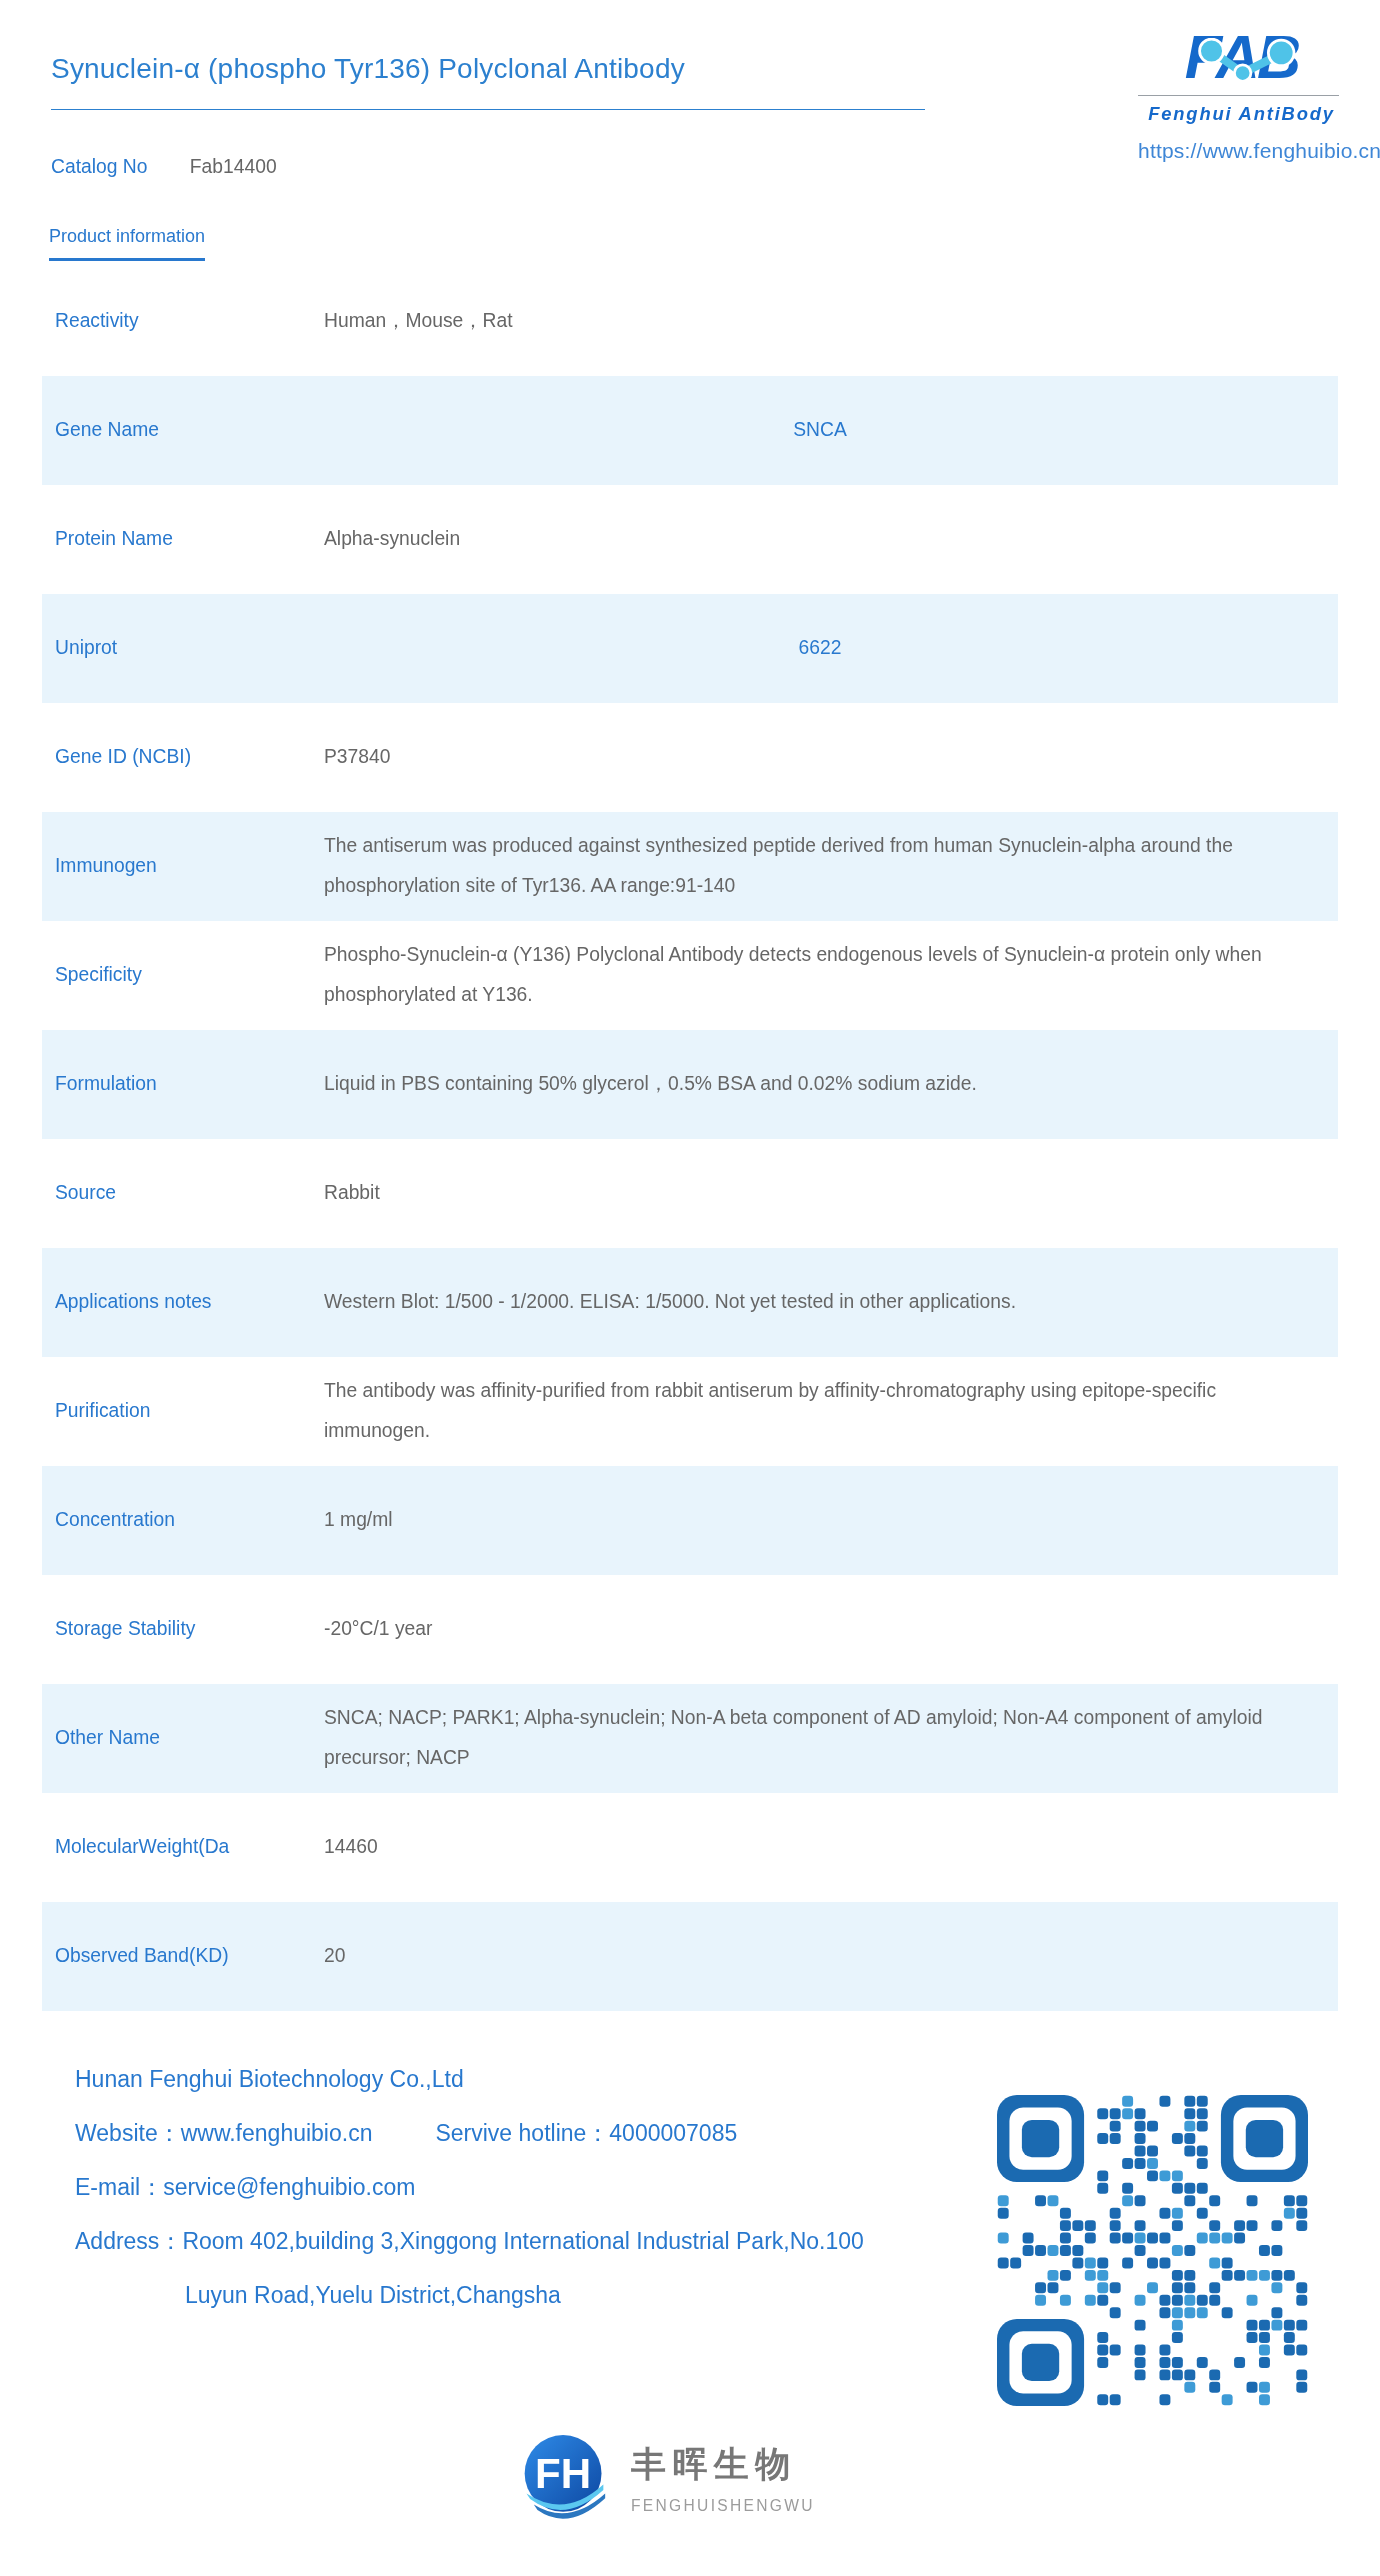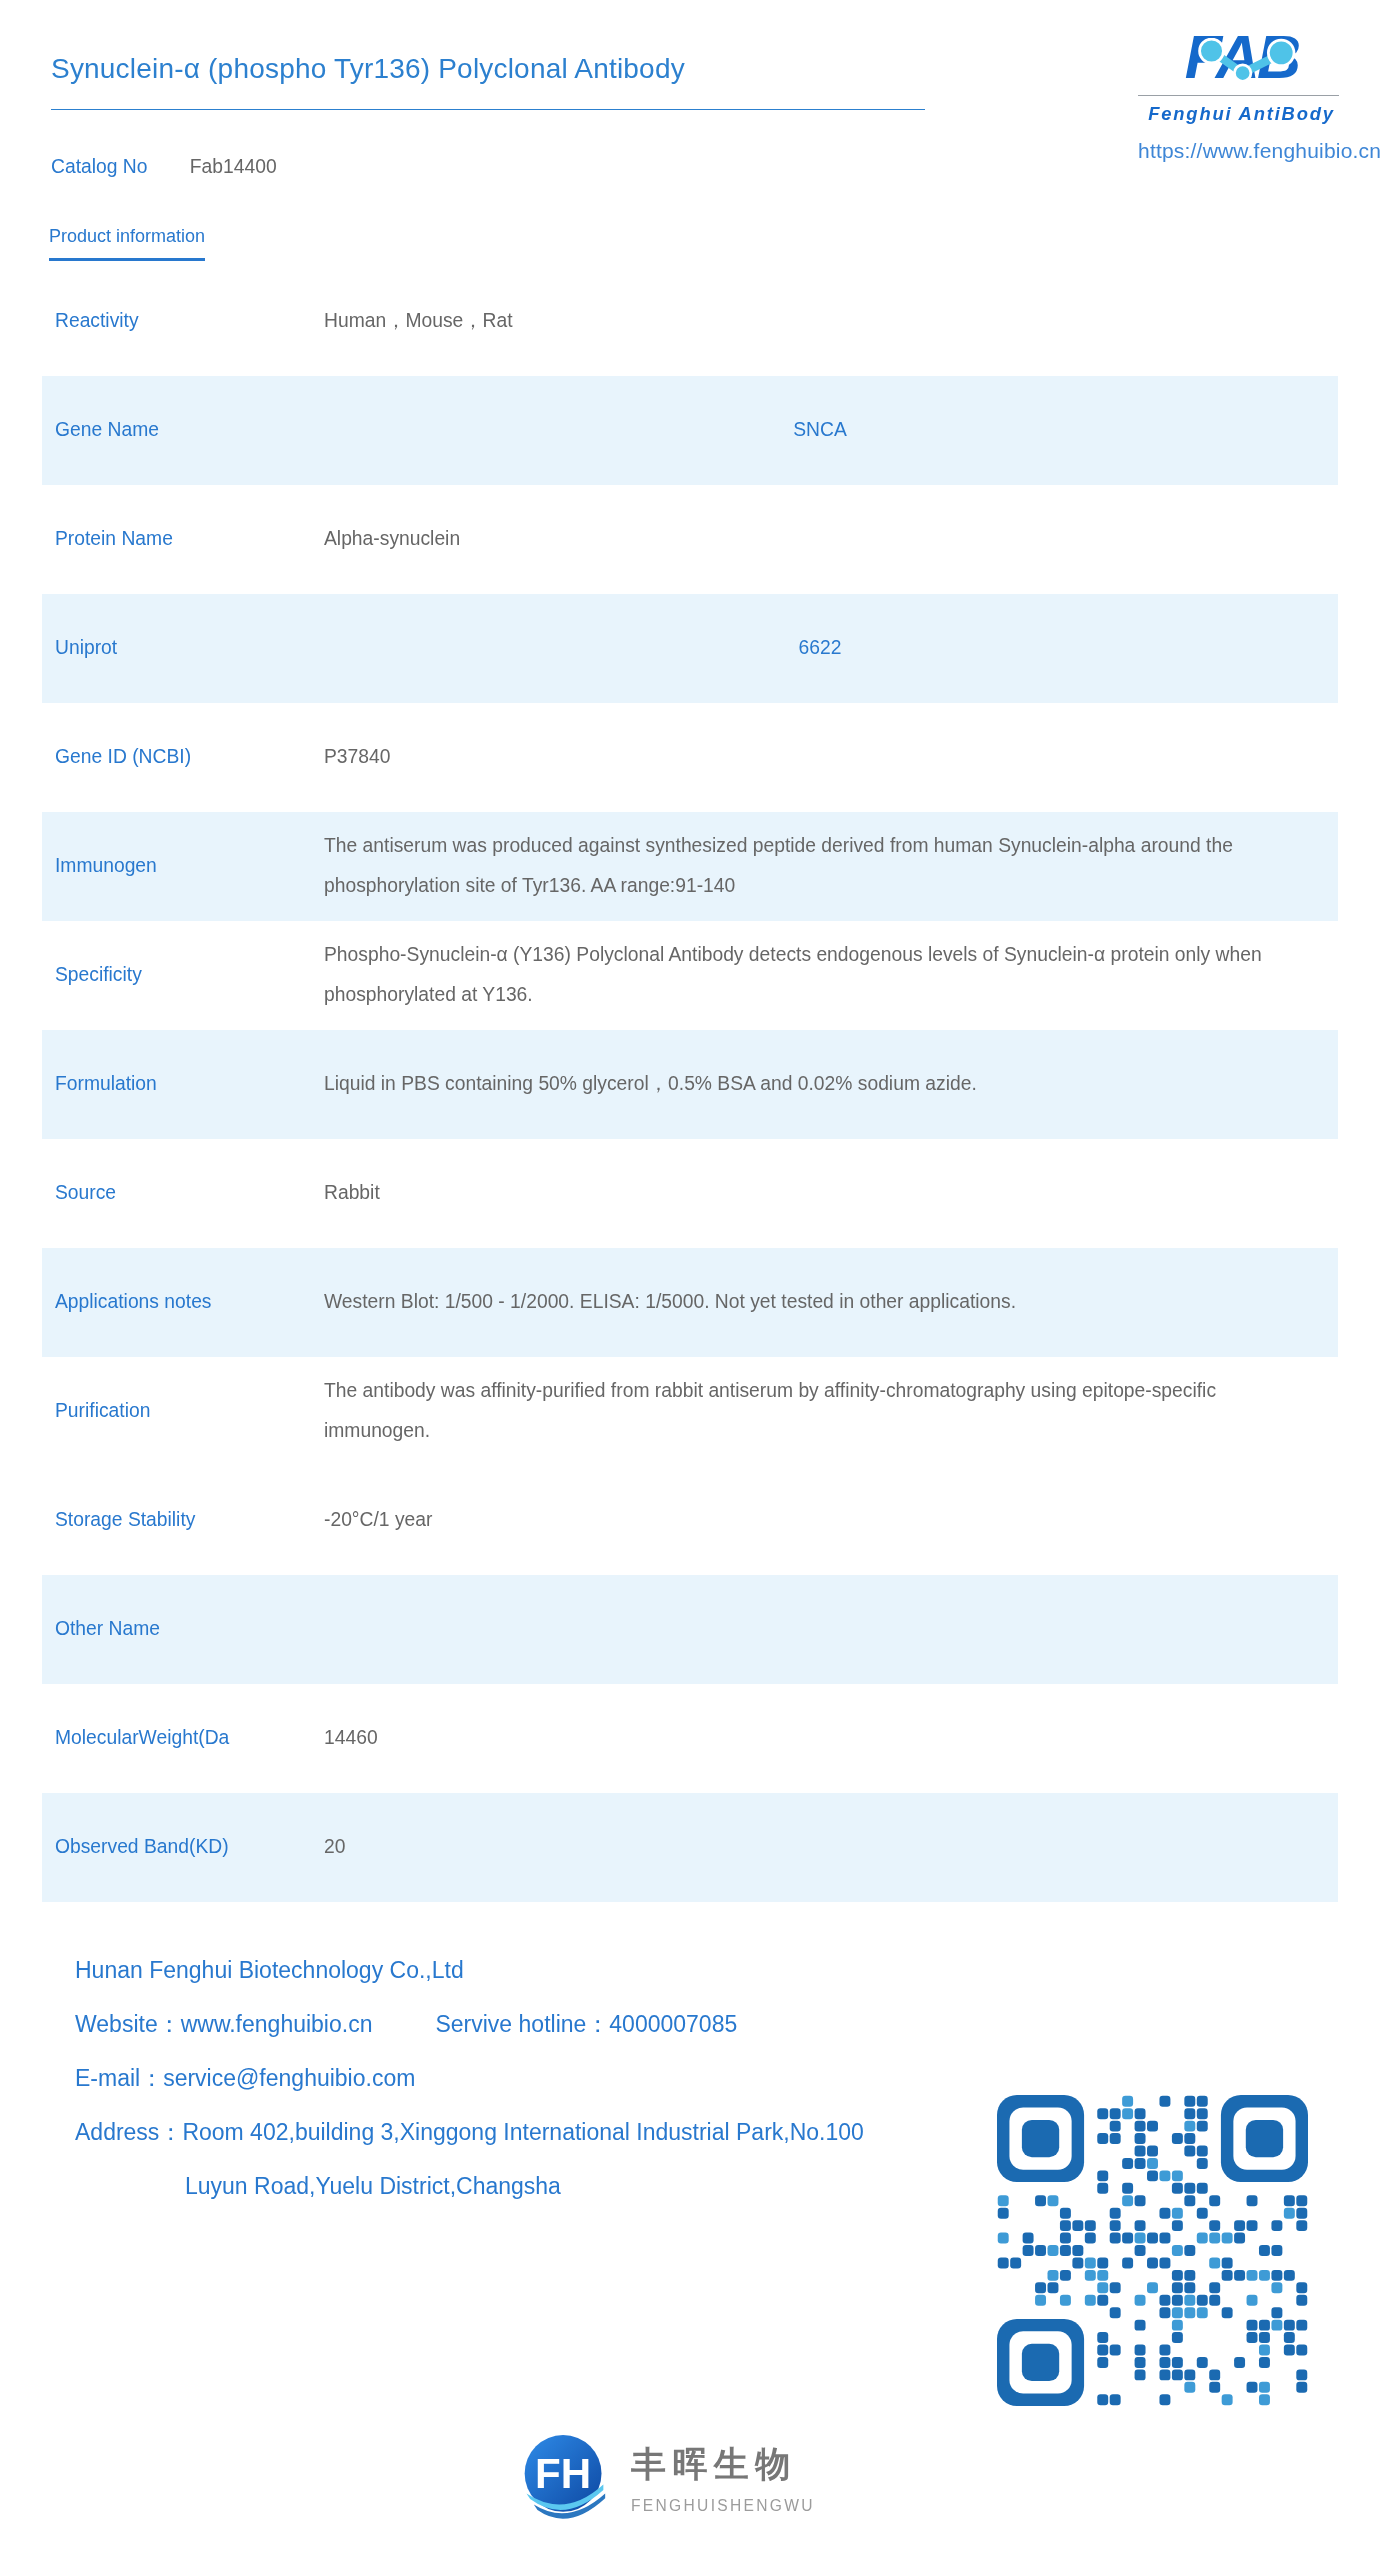--- a/index.html
+++ b/index.html
@@ -144,28 +144,33 @@
     <div class="row alt">
       <div class="cell label">Applications notes</div>
       <div class="cell value">Western Blot: 1/500 - 1/2000. ELISA: 1/5000. Not yet tested in other applications.</div>
     </div>
 
     <div class="row">
       <div class="cell label">Purification</div>
       <div class="cell value">The antibody was affinity-purified from rabbit antiserum by affinity-chromatography using epitope-specific immunogen.</div>
     </div>
 
+    <div class="row alt">
+      <div class="cell label">Concentration</div>
+      <div class="cell value">1 mg/ml</div>
+    </div>
 
     <div class="row">
       <div class="cell label">Storage Stability</div>
       <div class="cell value">-20°C/1 year</div>
     </div>
 
     <div class="row alt">
       <div class="cell label">Other Name</div>
+      <div class="cell value">SNCA; NACP; PARK1; Alpha-synuclein; Non-A beta component of AD amyloid; Non-A4 component of amyloid precursor; NACP</div>
     </div>
 
     <div class="row">
       <div class="cell label">MolecularWeight(Da</div>
       <div class="cell value">14460</div>
     </div>
 
     <div class="row alt">
       <div class="cell label">Observed Band(KD)</div>
       <div class="cell value">20</div>

